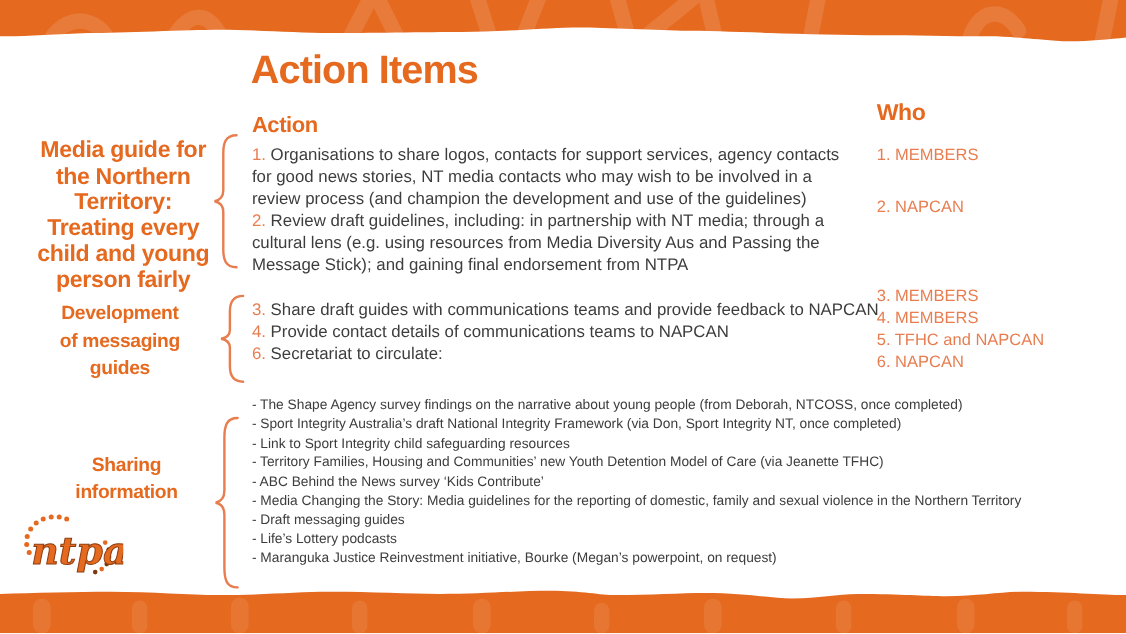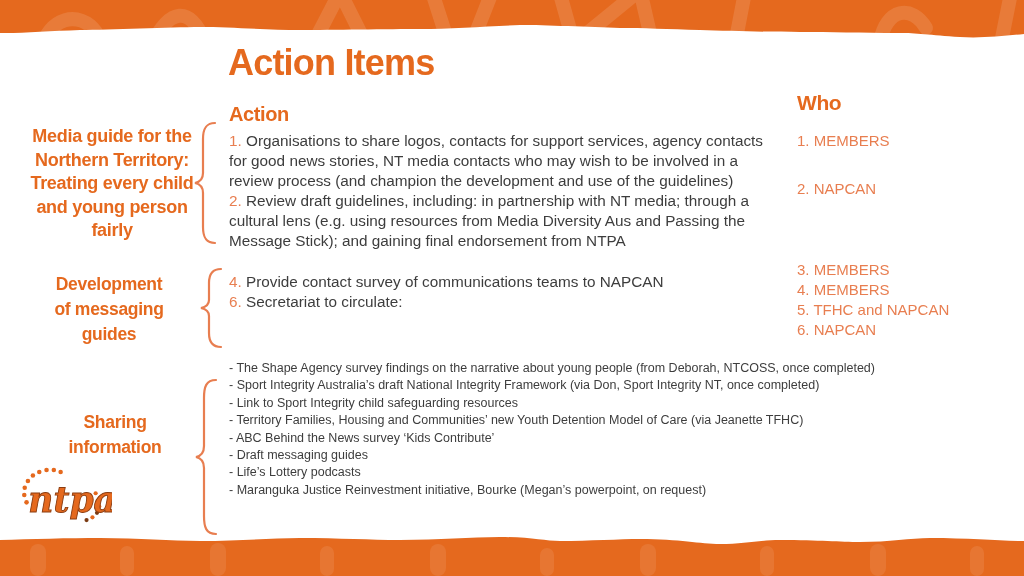--- a/index.html
+++ b/index.html
@@ -20,21 +20,21 @@
     position:absolute;left:228px;top:42px;margin:0;
     font-size:36px;letter-spacing:-0.8px;
   }
   .col-header{position:absolute;font-size:20px;}
   .action-header{left:229px;top:103px;}
   .who-header{left:797px;top:91px;font-size:21px;}
   .side-label{
     position:absolute;text-align:center;color:var(--orange);
     font-weight:700;letter-spacing:-0.3px;
   }
-  .label1{left:28px;top:125px;width:168px;font-size:18px;line-height:23.5px;}
+  .label1{left:28px;top:125px;width:168px;font-size:21px;line-height:23.5px;}
   .label2{left:49px;top:272px;width:120px;font-size:17.5px;line-height:25px;}
   .label3{left:55px;top:410px;width:120px;font-size:17.5px;line-height:25px;}
   .brace{position:absolute;}
   .brace1{left:192px;top:121px;}
   .brace2{left:198px;top:267px;}
   .brace3{left:193px;top:378px;}
   .action-block{position:absolute;left:229px;color:var(--ink);}
   .block1{top:131px;width:548px;font-size:15.3px;line-height:20px;}
   .block2{top:272px;width:620px;font-size:15.3px;line-height:20px;white-space:nowrap;}
   .action-item{margin:0;}
@@ -105,30 +105,32 @@
   <svg class="brace brace3" width="26" height="160" viewBox="0 0 26 160">
     <path d="M23,2 C13,2 11,9 11,20 L11,68 C11,75 8,78 3,79 C8,80 11,83 11,90 L11,138 C11,149 13,156 23,156" fill="none" stroke="#E87E50" stroke-width="2.2" stroke-linecap="round"></path>
   </svg>
 
   <div class="action-block block1">
     <p class="action-item"><span class="num">1.</span> <span>Organisations to share logos, contacts for support services, agency contacts for good news stories, NT media contacts who may wish to be involved in a review process (and champion the development and use of the guidelines)</span></p>
     <p class="action-item"><span class="num">2.</span> <span>Review draft guidelines, including: in partnership with NT media; through a cultural lens (e.g. using resources from Media Diversity Aus and Passing the Message Stick); and gaining final endorsement from NTPA</span></p>
   </div>
 
   <div class="action-block block2">
-    <p class="action-item"><span class="num">4.</span> <span>Provide contact survey of communications teams to NAPCAN</span></p>
+    <p class="action-item"><span class="num">3.</span> <span>Share draft guides with communications teams and provide feedback to NAPCAN</span></p>
+    <p class="action-item"><span class="num">4.</span> <span>Provide contact details of communications teams to NAPCAN</span></p>
     <p class="action-item"><span class="num">6.</span> <span>Secretariat to circulate:</span></p>
   </div>
 
   <div class="bullets">
     <p class="bullet-line">- The Shape Agency survey findings on the narrative about young people (from Deborah, NTCOSS, once completed)</p>
     <p class="bullet-line">- Sport Integrity Australia’s draft National Integrity Framework (via Don, Sport Integrity NT, once completed)</p>
     <p class="bullet-line">- Link to Sport Integrity child safeguarding resources</p>
     <p class="bullet-line">- Territory Families, Housing and Communities’ new Youth Detention Model of Care (via Jeanette TFHC)</p>
     <p class="bullet-line">- ABC Behind the News survey ‘Kids Contribute’</p>
+    <p class="bullet-line">- Media Changing the Story: Media guidelines for the reporting of domestic, family and sexual violence in the Northern Territory</p>
     <p class="bullet-line">- Draft messaging guides</p>
     <p class="bullet-line">- Life’s Lottery podcasts</p>
     <p class="bullet-line">- Maranguka Justice Reinvestment initiative, Bourke (Megan’s powerpoint, on request)</p>
   </div>
 
   <div class="who-col">
     <div class="who-item w1">1. MEMBERS</div>
     <div class="who-item w2">2. NAPCAN</div>
     <div class="who-item w3">3. MEMBERS</div>
     <div class="who-item w4">4. MEMBERS</div>

